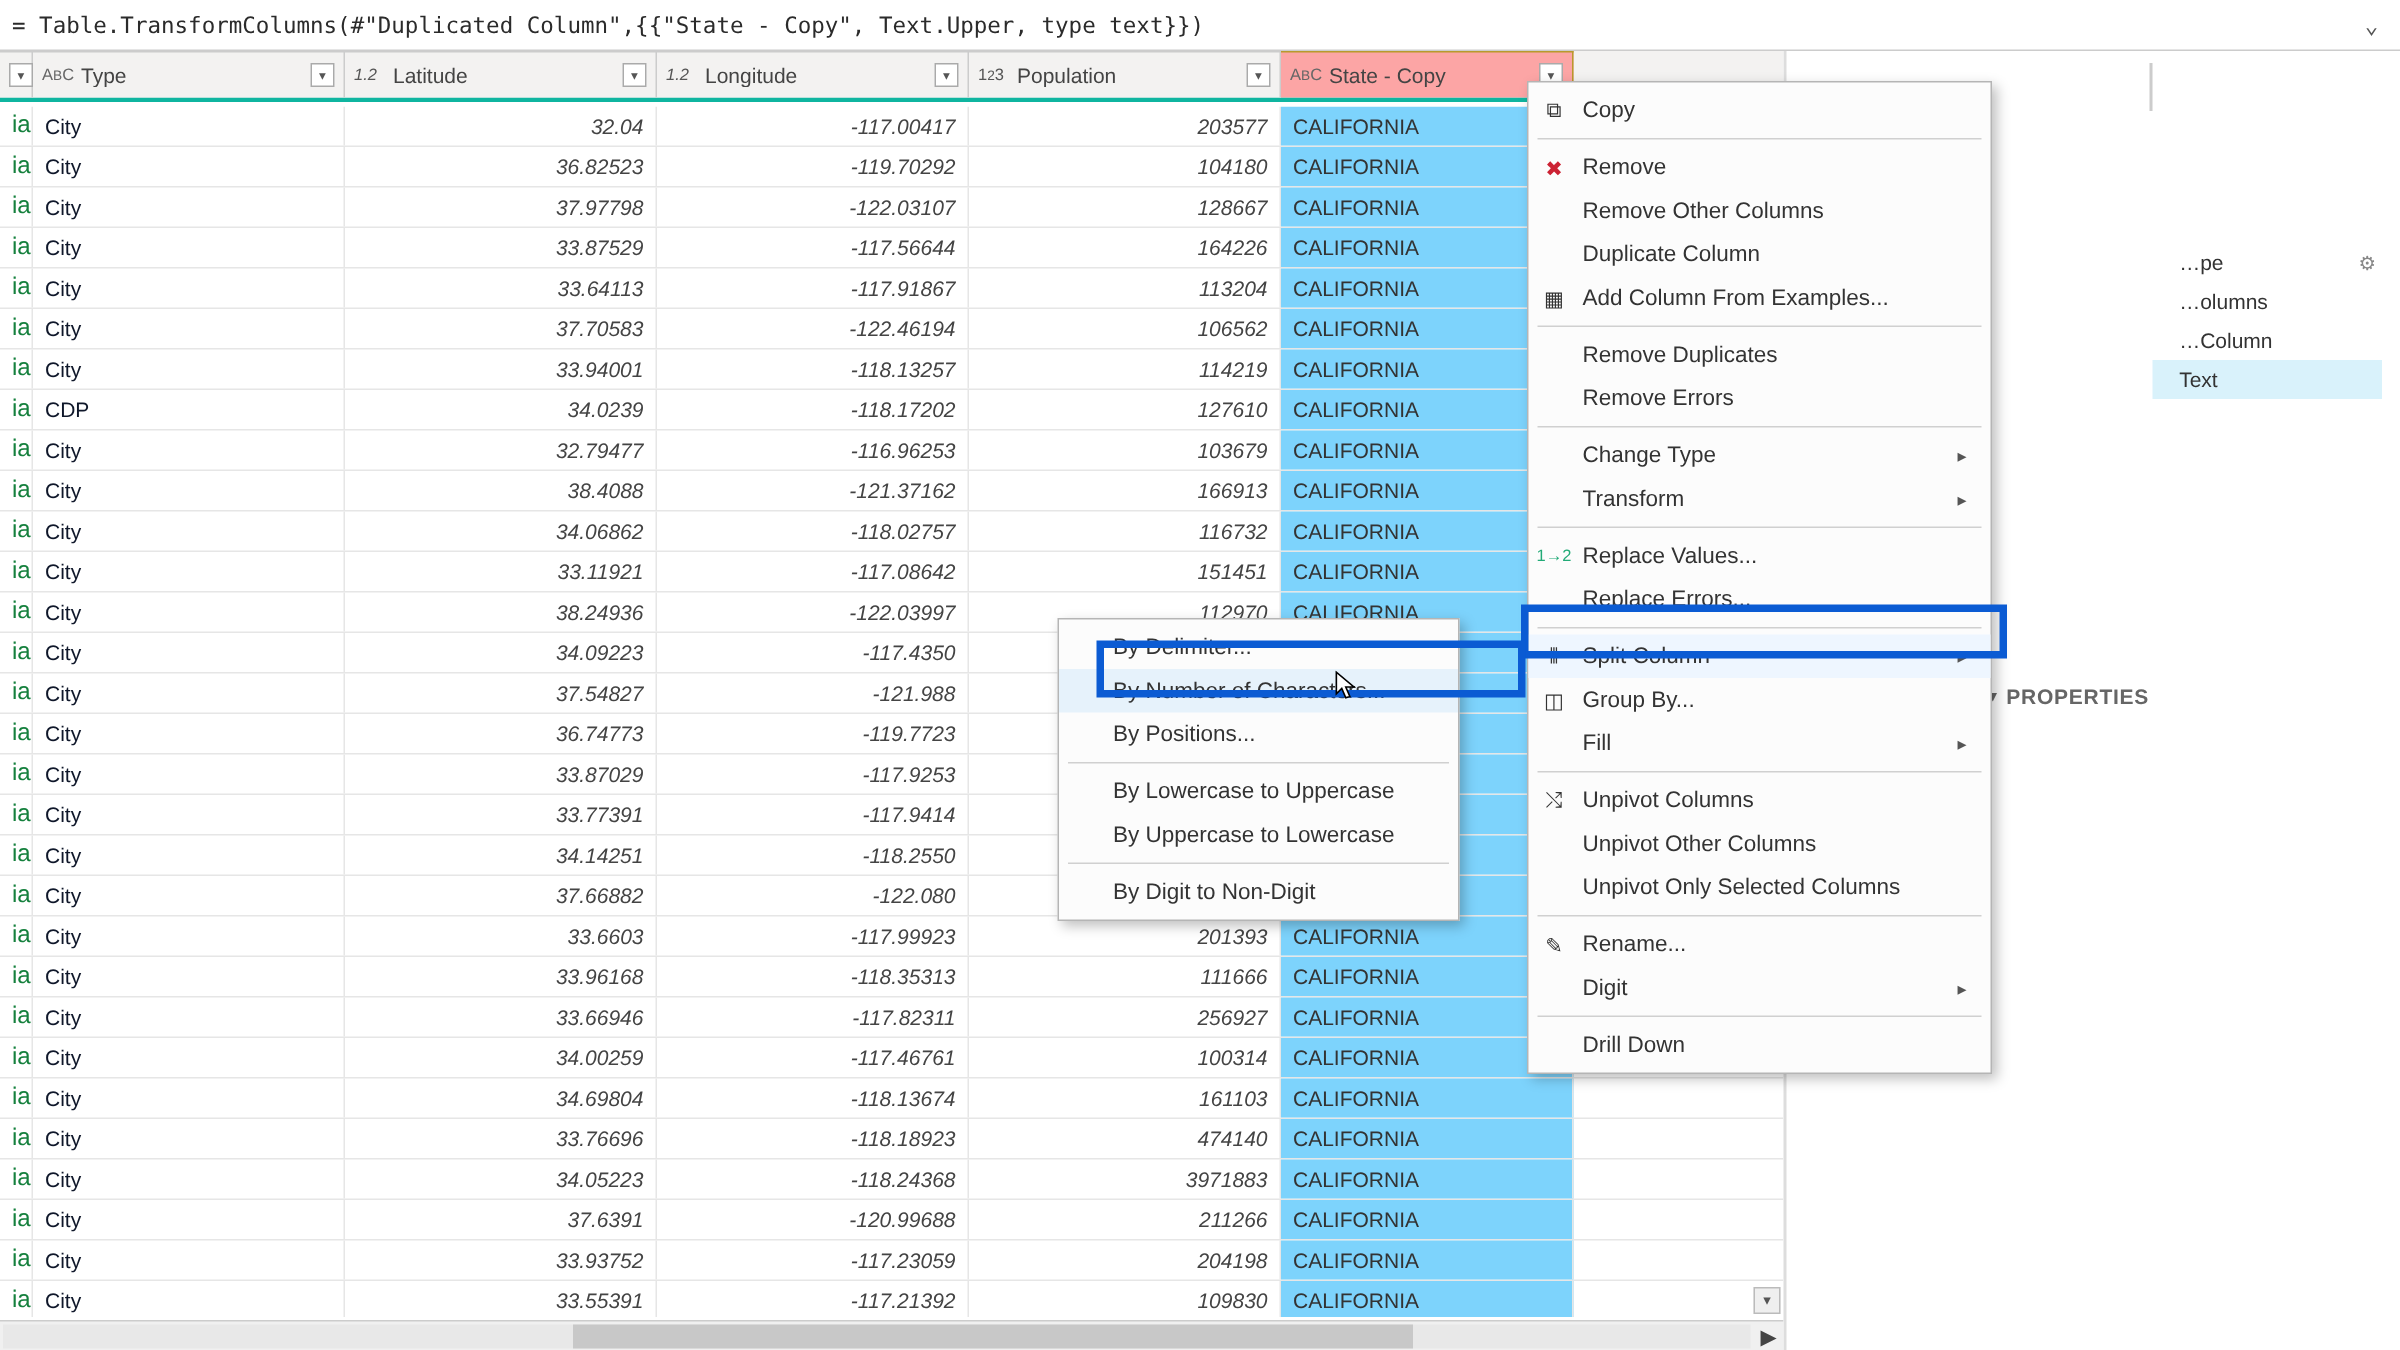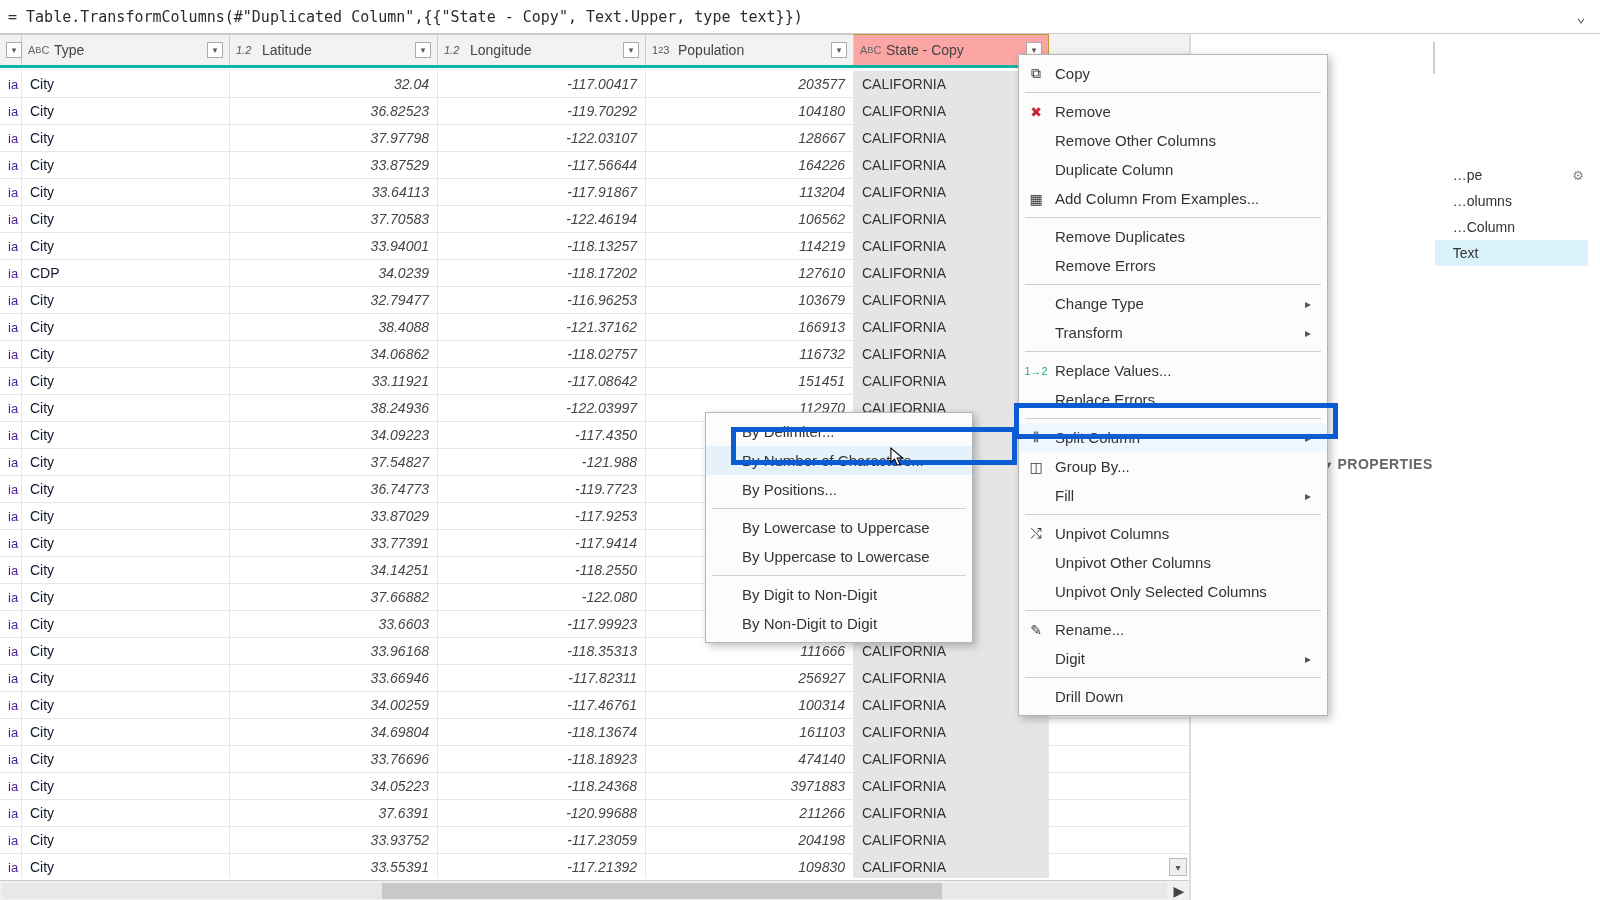--- a/index.html
+++ b/index.html
@@ -110,22 +110,22 @@
     padding: 0 8px;
     display: flex;
     align-items: center;
     font-size: 14px;
     overflow: hidden;
     white-space: nowrap;
     color: #333;
   }
   .cell.num { justify-content: flex-end; font-style: italic; color: #444; }
   .cell.txt { color: #0f172a; }
-  .cell.stub { color: #4c1d95; font-size: 13px; }
-  .cell.state { background: #e5e5e5; color: #333; }
+  .cell.stub { color: #15803d; font-size: 16px; }
+  .cell.state { background: #7dd3fc; color: #333; }
 
   .bottom-scroll {
     position: absolute;
     left: 0; right: 0; bottom: 0;
     height: 20px;
     background: #f0f0f0;
     border-top: 1px solid #ccc;
     display: flex;
     align-items: center;
   }
@@ -693,23 +693,20 @@
   <div class="item">
     <span>By Lowercase to Uppercase</span>
   </div>
   <div class="item">
     <span>By Uppercase to Lowercase</span>
   </div>
   <div class="sep"></div>
   <div class="item">
     <span>By Digit to Non-Digit</span>
   </div>
-  <div class="item">
-    <span>By Non-Digit to Digit</span>
-  </div>
 </div>
 
 <div class="blue-call-split"></div>
 <div class="blue-call-char"></div>
 
 <div class="cursor">
   <svg viewBox="0 0 20 24">
       <path d="M1 1 L1 17 L5 13 L8 20 L11 19 L8 12 L14 12 Z" fill="#fff" stroke="#000" stroke-width="1.2"></path>
     </svg>
 </div>

